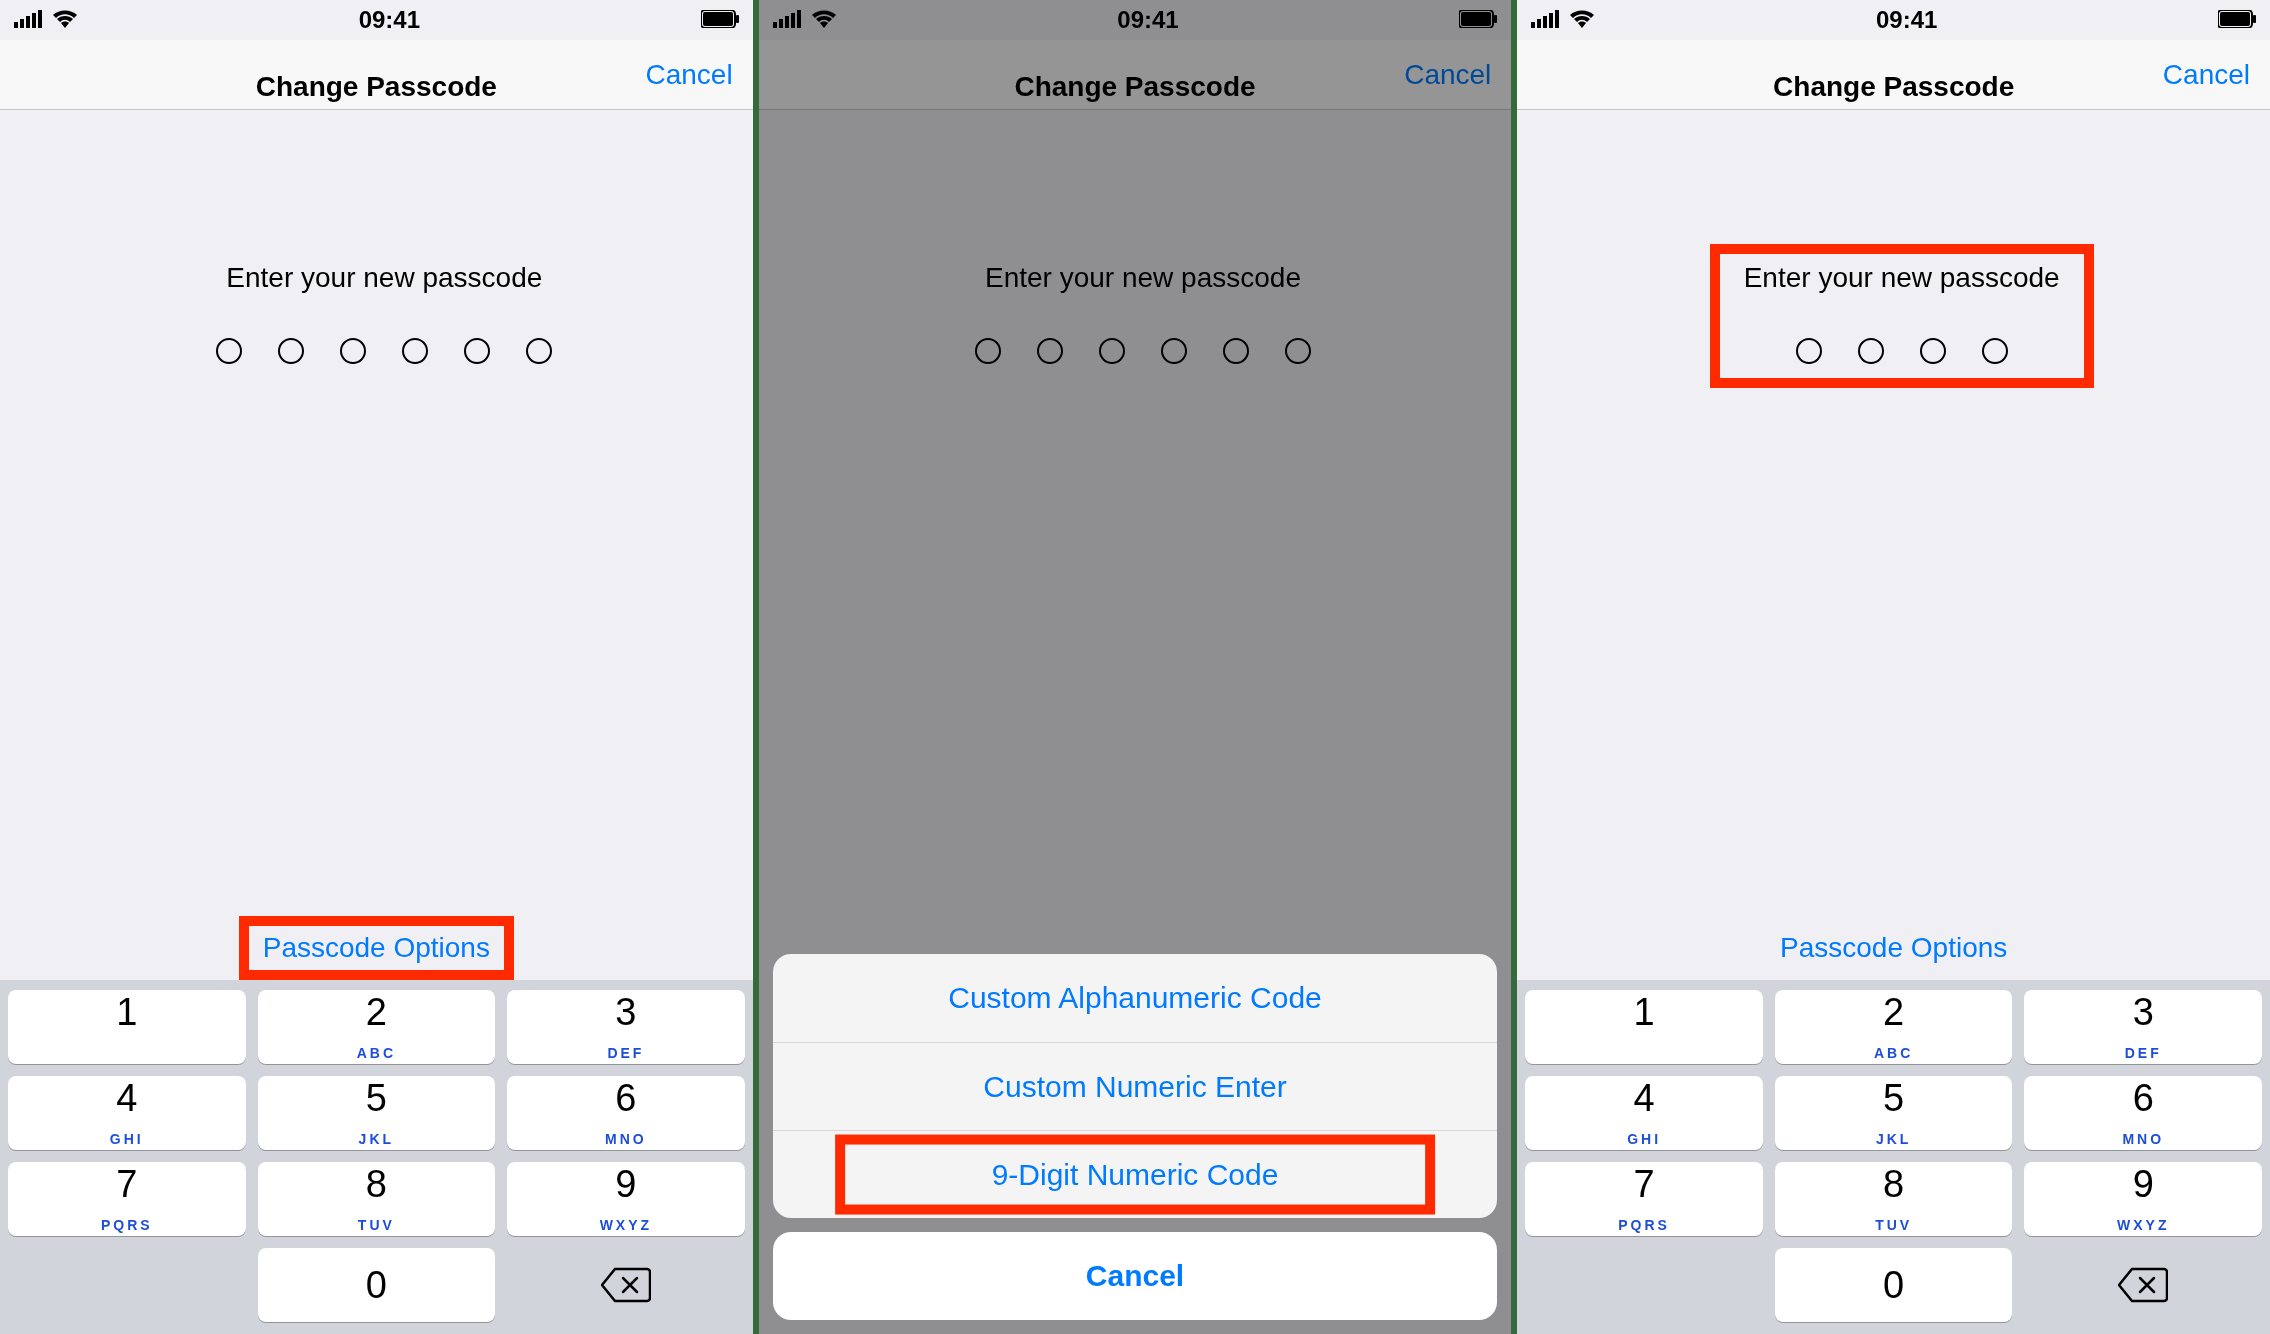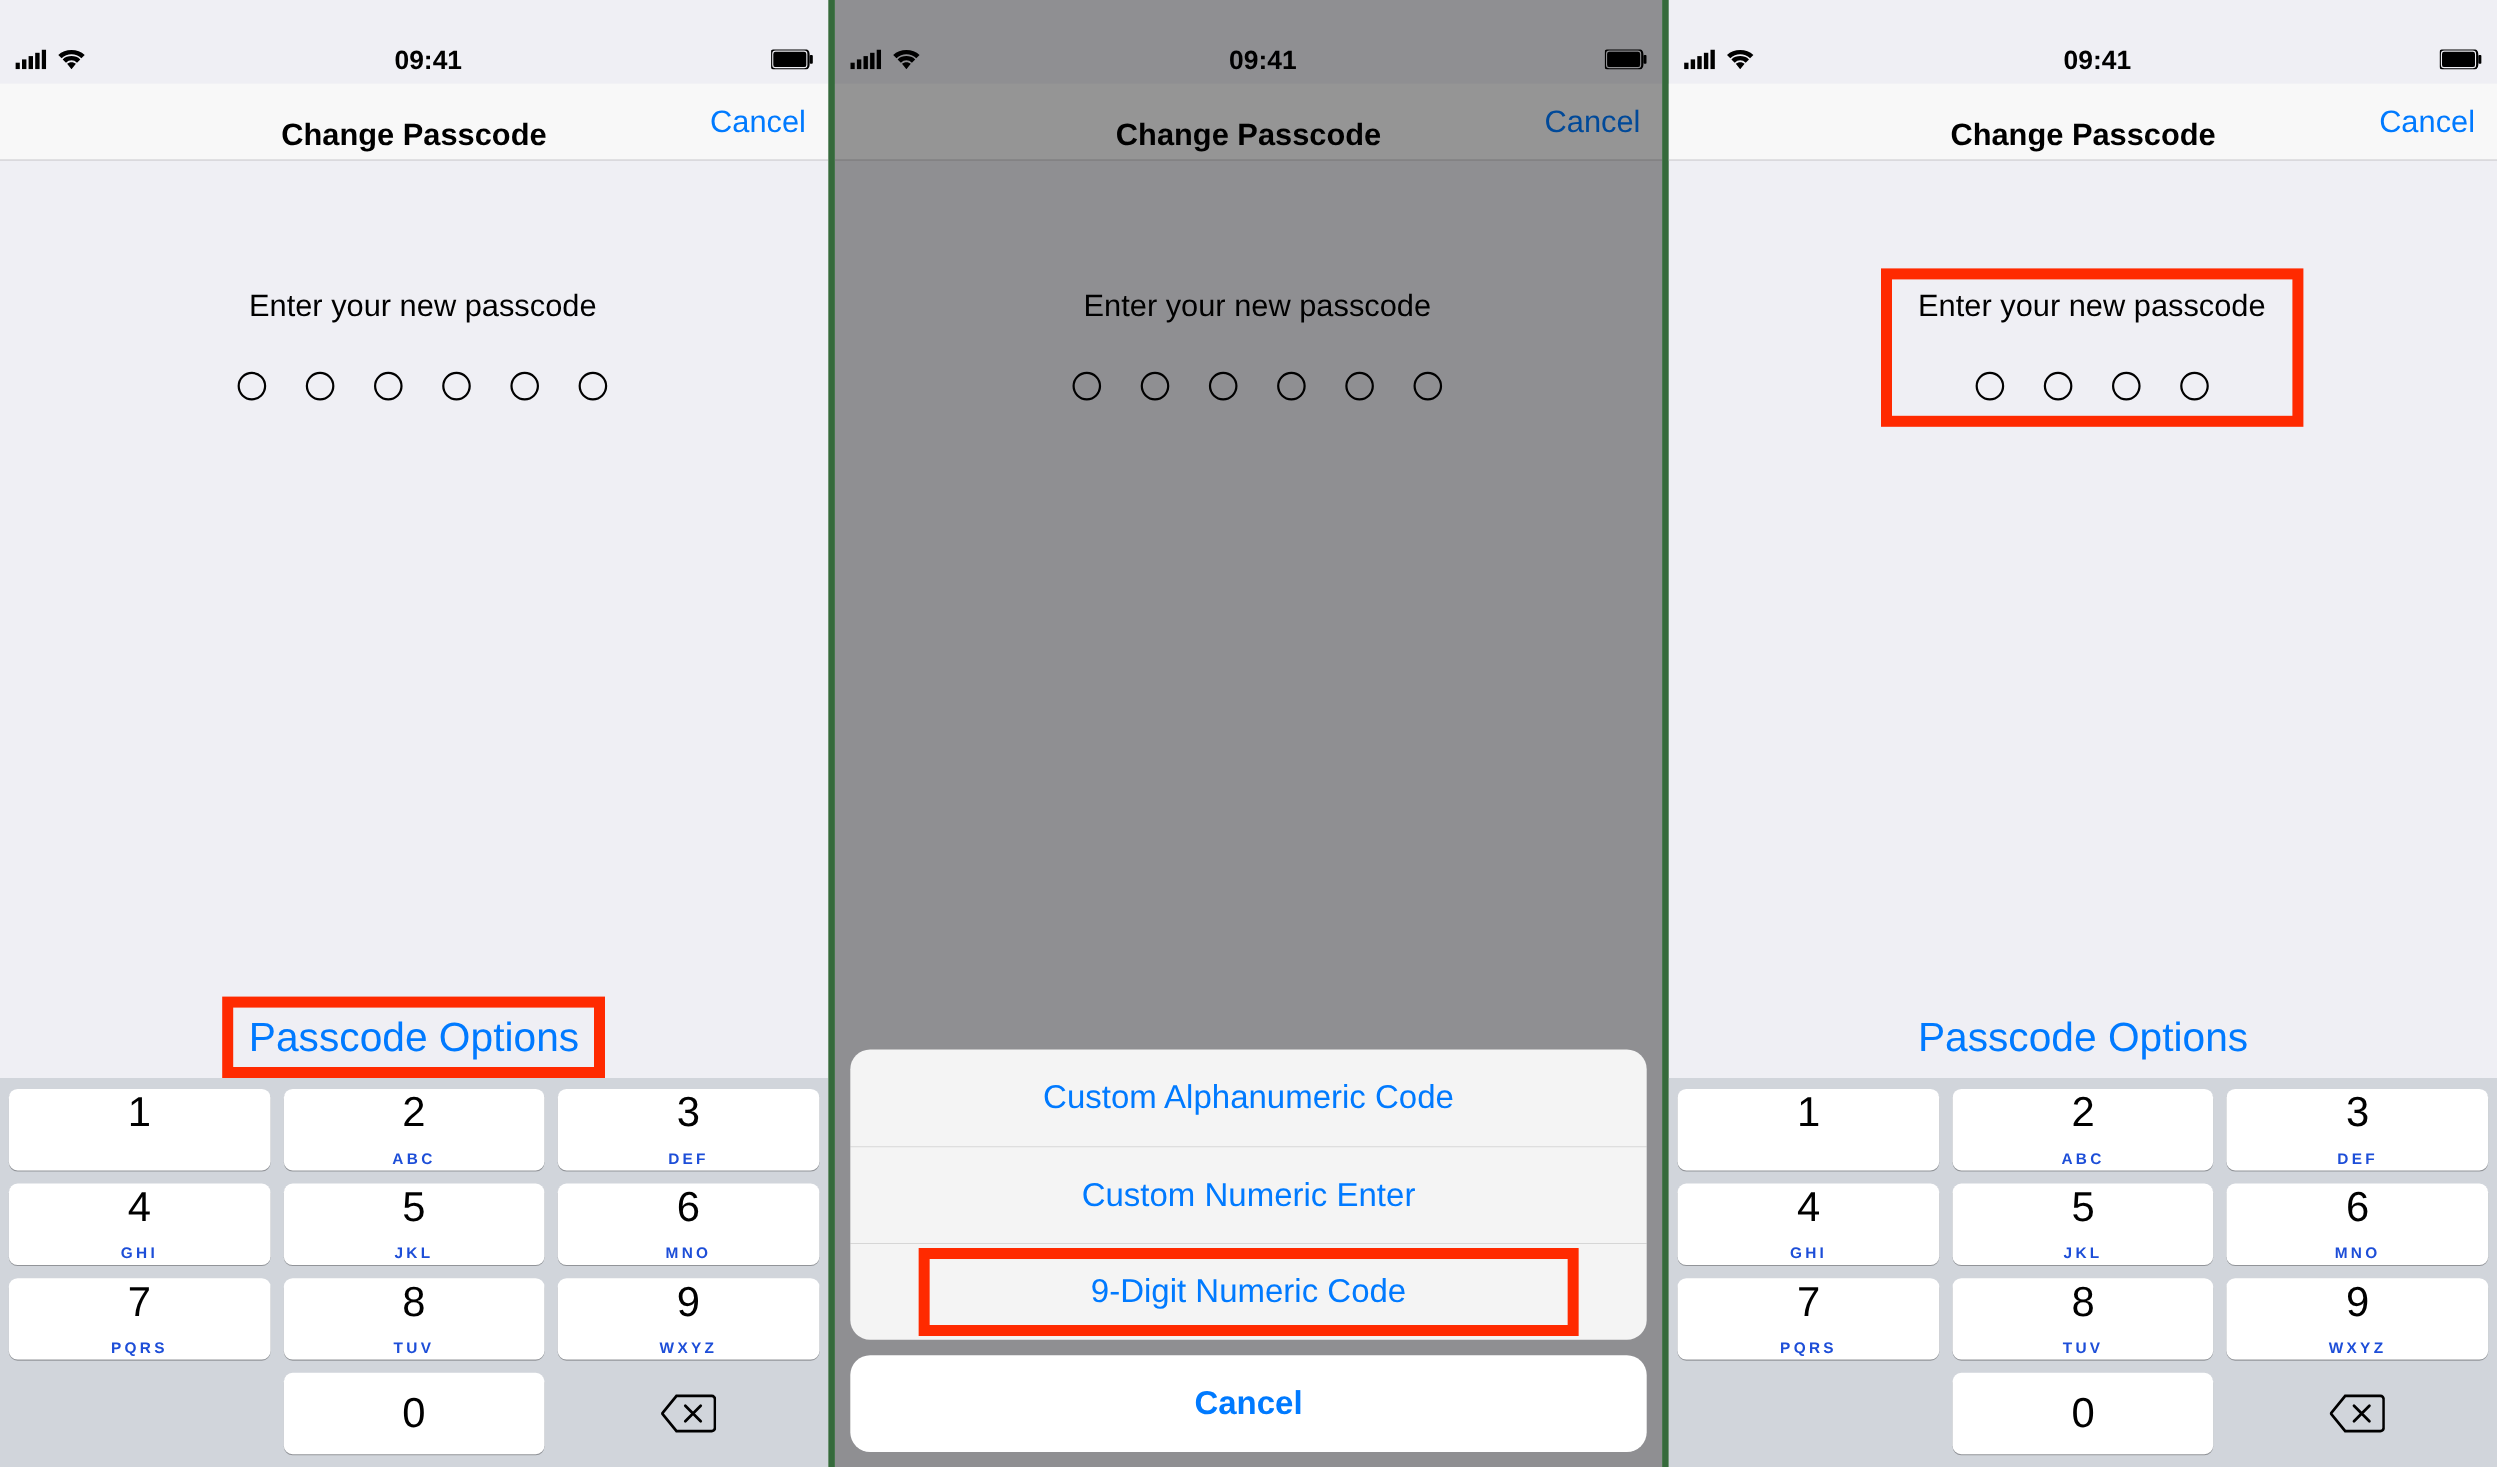--- a/index.html
+++ b/index.html
@@ -28,21 +28,20 @@
   
   .status-bar {
     height: 40px;
     display: flex;
     align-items: center;
     justify-content: space-between;
     padding: 0 14px;
     font-size: 24px;
     font-weight: 600;
     color: #000;
-    margin-top: 36px;
   }
   .status-left, .status-right { display: flex; align-items: center; gap: 10px; }
   
   .nav-bar {
     height: 70px;
     display: flex;
     align-items: center;
     justify-content: center;
     position: relative;
     border-bottom: 1px solid #c8c7cc;
@@ -78,21 +77,21 @@
     border-radius: 50%;
     background: transparent;
   }
   .options-wrap {
     position: absolute;
     left: 0; right: 0;
     display: flex;
     justify-content: center;
   }
   .options-link {
-    font-size: 37px;
+    font-size: 28px;
     color: #007aff;
     cursor: pointer;
     padding: 10px 18px;
   }
   .options-link.highlight { outline: 10px solid #ff2a00; outline-offset: -4px; }
   
   .keypad {
     position: absolute;
     left: 0; right: 0; bottom: 0;
     background: #d1d5db;

